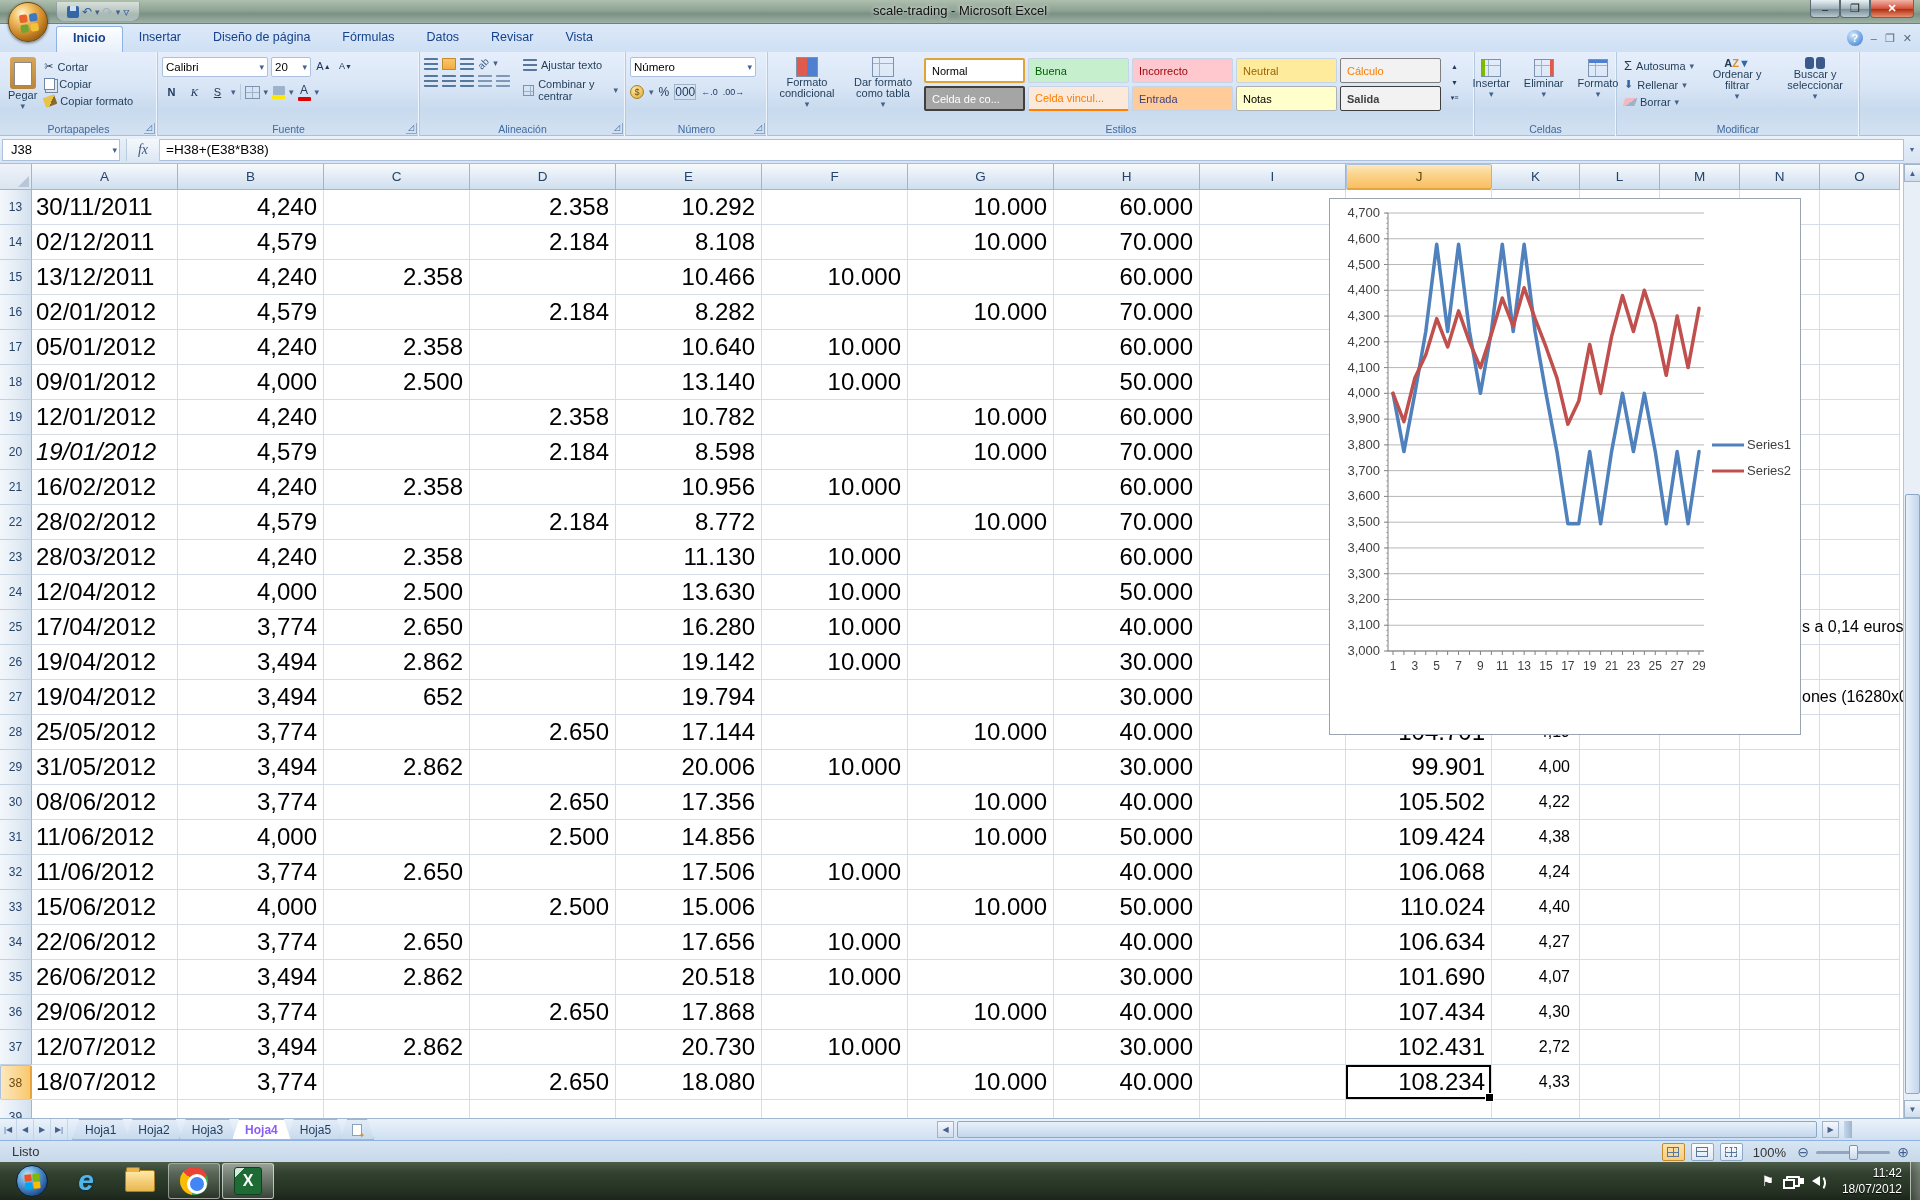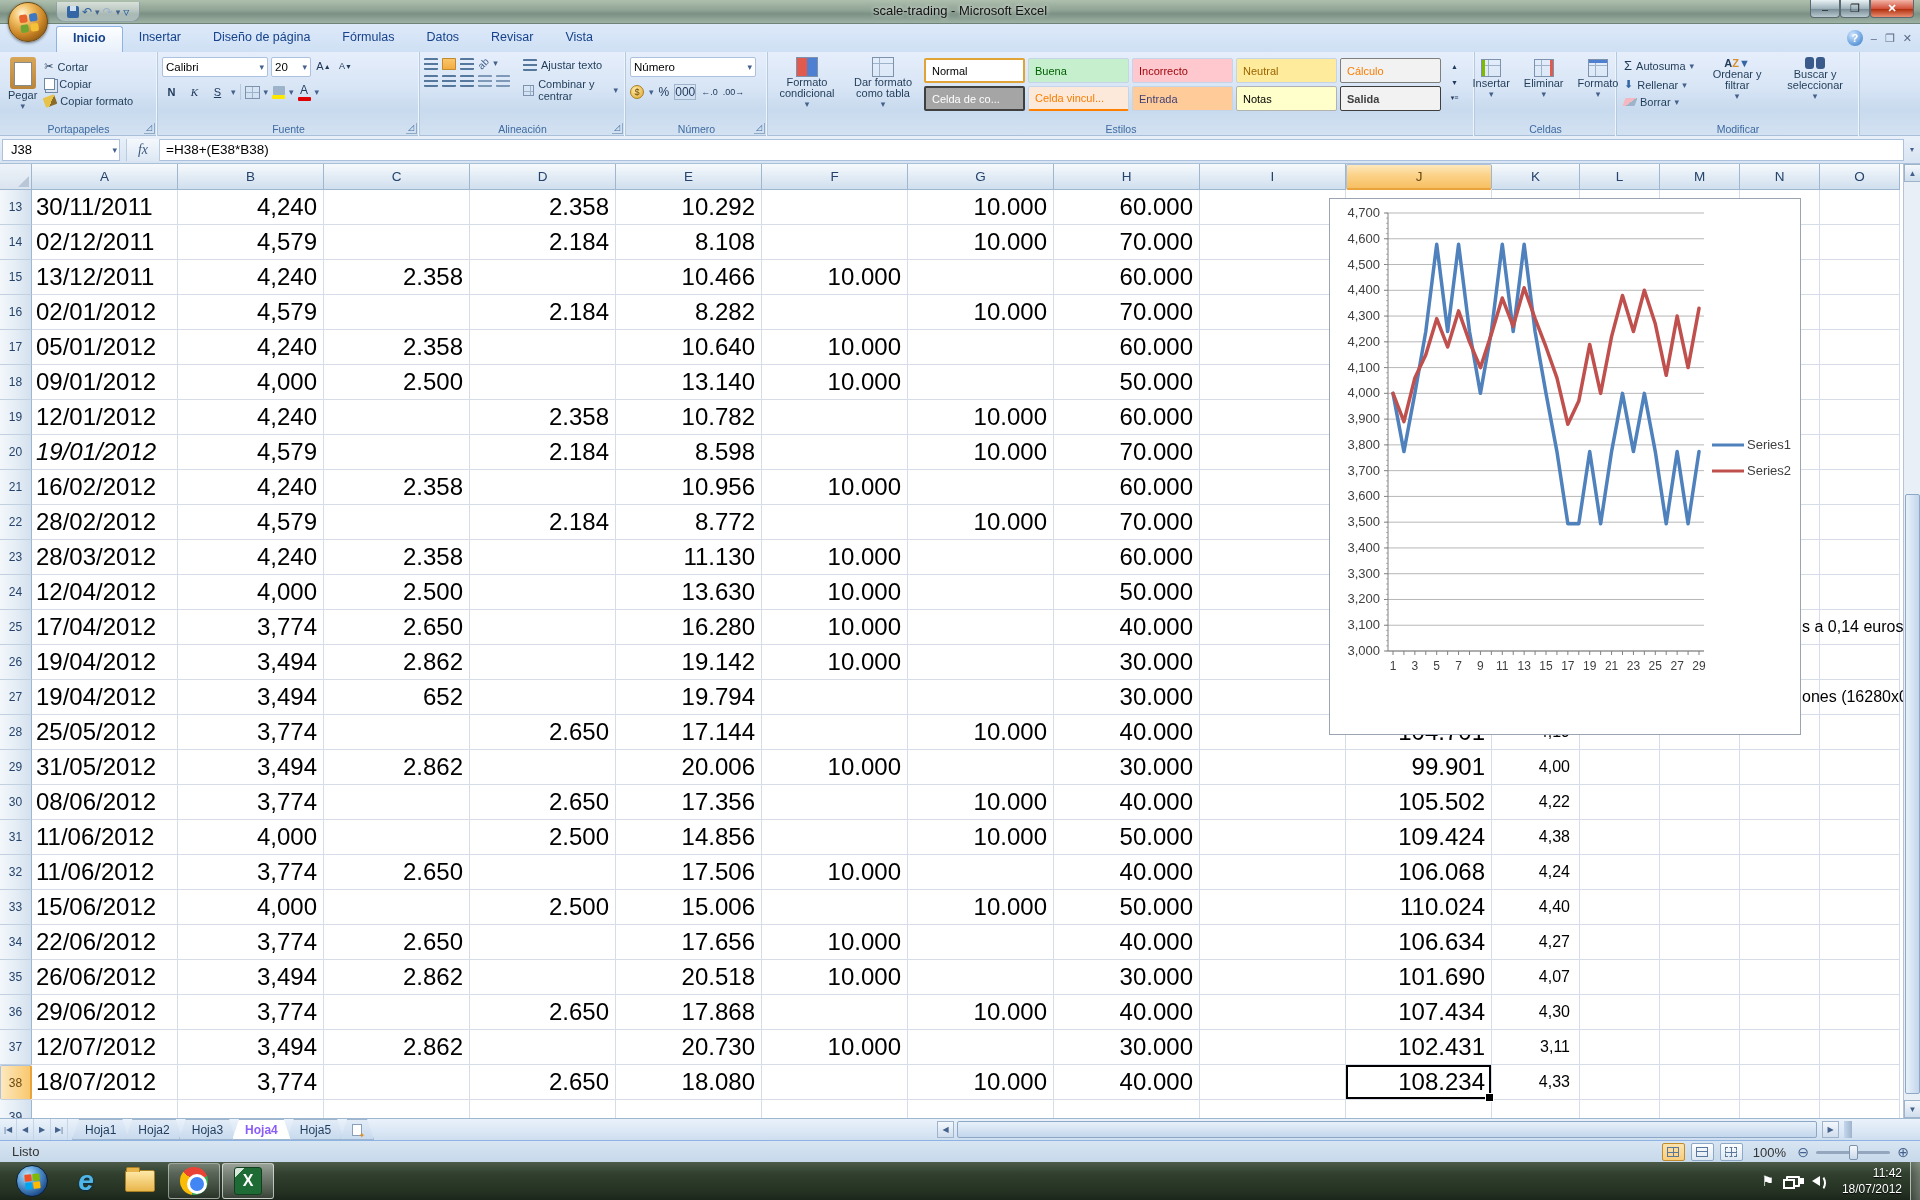--- a/index.html
+++ b/index.html
@@ -887,21 +887,21 @@
         <div class="cell date" style="left: 32px; width: 146px;">12/07/2012</div>
         <div class="cell num" style="left: 178px; width: 146px;">3,494</div>
         <div class="cell num" style="left: 324px; width: 146px;">2.862</div>
         <div class="cell num" style="left: 470px; width: 146px;"></div>
         <div class="cell num" style="left: 616px; width: 146px;">20.730</div>
         <div class="cell num" style="left: 762px; width: 146px;">10.000</div>
         <div class="cell num" style="left: 908px; width: 146px;"></div>
         <div class="cell num" style="left: 1054px; width: 146px;">30.000</div>
         <div class="cell num" style="left: 1200px; width: 146px;"></div>
         <div class="cell num" style="left: 1346px; width: 146px;">102.431</div>
-        <div class="cell num kcol" style="left: 1492px; width: 88px;">3,11</div>
+        <div class="cell num kcol" style="left: 1492px; width: 88px;">2,72</div>
         <div class="cell num" style="left: 1580px; width: 80px;"></div>
         <div class="cell num" style="left: 1660px; width: 80px;"></div>
         <div class="cell num" style="left: 1740px; width: 80px;"></div>
         <div class="cell num" style="left: 1820px; width: 80px;"></div>
       </div>
       <div class="grid-row" style="top: 875px;">
         <div class="rhead sel">38</div>
         <div class="cell date" style="left: 32px; width: 146px;">18/07/2012</div>
         <div class="cell num" style="left: 178px; width: 146px;">3,774</div>
         <div class="cell num" style="left: 324px; width: 146px;"></div>

